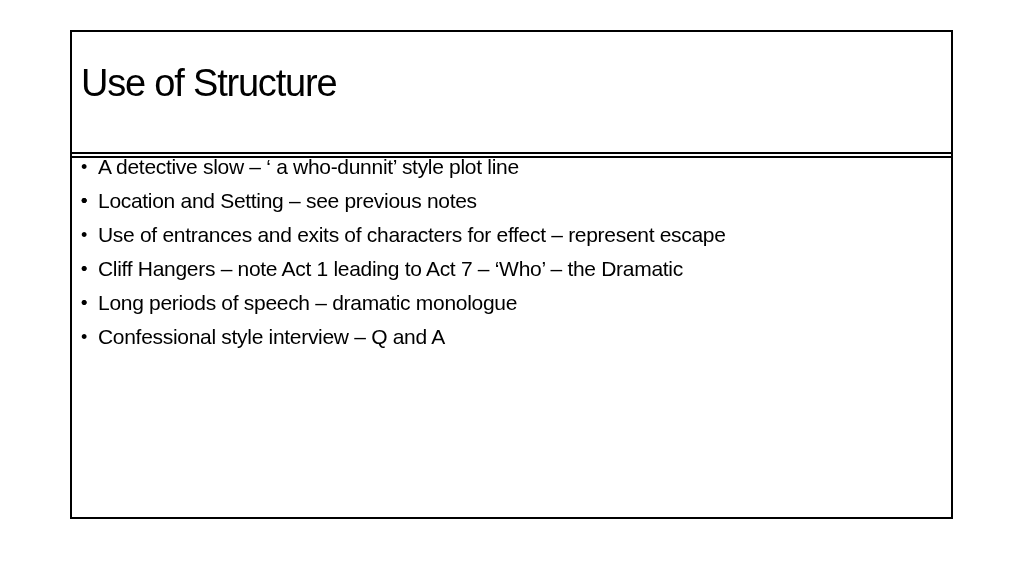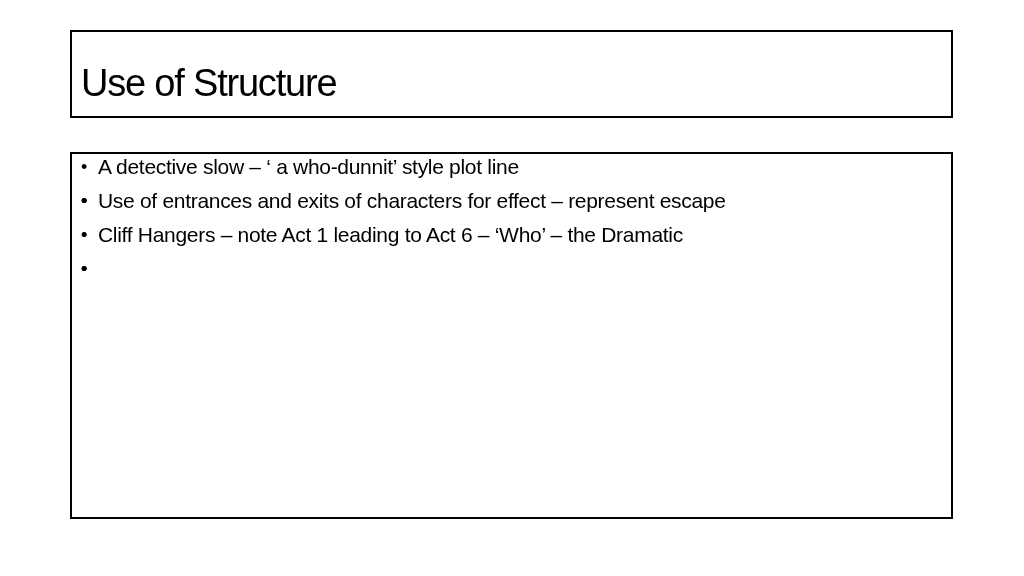--- a/index.html
+++ b/index.html
@@ -1,21 +1,21 @@
 <!DOCTYPE html>
 <html><head>
   <meta charset="utf-8">
   <style>
     html, body { margin: 0; padding: 0; }
     body {
       width: 1024px; height: 576px; background: #ffffff; position: relative; overflow: hidden;
       font-family: "Liberation Sans", "DejaVu Sans", sans-serif; color: #000;
     }
     .title-box {
-      position: absolute; left: 70px; top: 30px; width: 883px; height: 88px;
+      position: absolute; left: 70px; top: 30px; width: 883px; height: 128px;
       border: 2px solid #000; box-sizing: border-box; padding-left: 14px;
     }
     .title {
       position: absolute; left: 9px; top: 30px; font-size: 38px; letter-spacing: -1.2px;
       margin: 0; font-weight: normal; white-space: nowrap;
     }
     .body-box {
       position: absolute; left: 70px; top: 152px; width: 883px; height: 367px;
       border: 2px solid #000; box-sizing: border-box;
     }
@@ -36,21 +36,21 @@
 
 <div class="title-box">
   <h1 class="title">Use of Structure</h1>
 </div>
 
 <div class="body-box">
   <ul class="bullets">
     <li><span class="bullet">•</span><span>A detective slow – ‘ a </span><b>who-dunnit</b><span>’ style plot line</span></li>
     <li><span class="bullet">•</span></li>
     <li><span class="bullet">•</span></li>
-    <li><span class="bullet">•</span></li>
+    <li><span class="bullet">•</span><span>Location and Setting – see previous notes</span></li>
     <li><span class="bullet">•</span><span>Use of entrances and exits of characters for effect – represent escape</span></li>
     <li><span class="bullet">•</span></li>
-    <li><span class="bullet">•</span><span>Cliff Hangers – note Act 1 leading to Act 6 – </span><b>‘Who’ – the Dramatic</b></li>
+    <li><span class="bullet">•</span><span>Cliff Hangers – note Act 1 leading to Act 7 – </span><b>‘Who’ – the Dramatic</b></li>
     <li><span class="bullet">•</span></li>
-    <li><span class="bullet">•</span></li>
-    <li><span class="bullet">•</span></li>
+    <li><span class="bullet">•</span><span>Long periods of speech – dramatic monologue</span></li>
+    <li><span class="bullet">•</span><span>Confessional style interview – Q and A</span></li>
   </ul>
 </div>
 
 </body></html>

